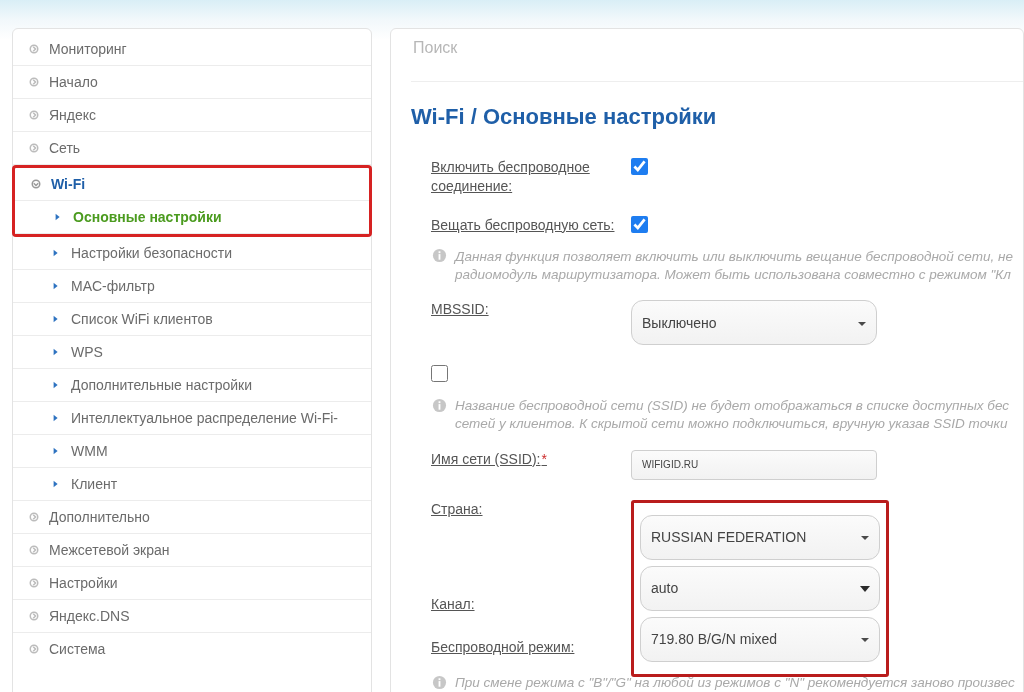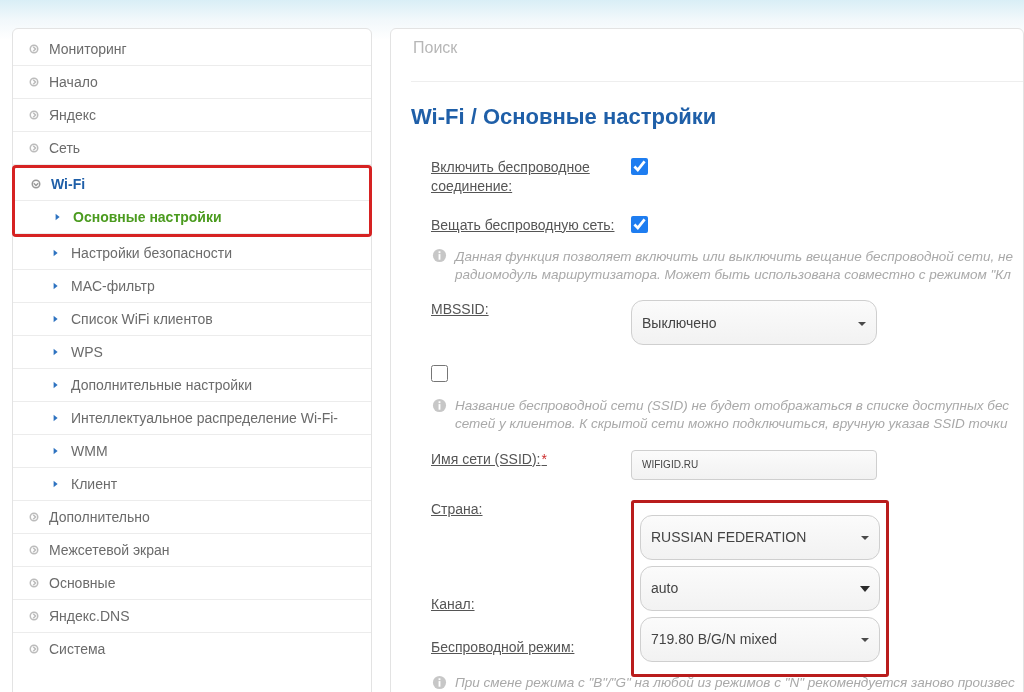--- a/index.html
+++ b/index.html
@@ -299,21 +299,21 @@
         </span>
       <span class="label">Межсетевой экран</span>
     </div>
     <div class="nav-item">
       <span class="chev">
           <svg viewBox="0 0 16 16">
             <circle cx="8" cy="8" r="5" fill="none" stroke="#bcbcbc" stroke-width="2"></circle>
             <path d="M7 5l3 3-3 3" stroke="#bcbcbc" stroke-width="2" fill="none"></path>
           </svg>
         </span>
-      <span class="label">Основные</span>
+      <span class="label">Настройки</span>
     </div>
     <div class="nav-item">
       <span class="chev">
           <svg viewBox="0 0 16 16">
             <circle cx="8" cy="8" r="5" fill="none" stroke="#bcbcbc" stroke-width="2"></circle>
             <path d="M7 5l3 3-3 3" stroke="#bcbcbc" stroke-width="2" fill="none"></path>
           </svg>
         </span>
       <span class="label">Яндекс.DNS</span>
     </div>

